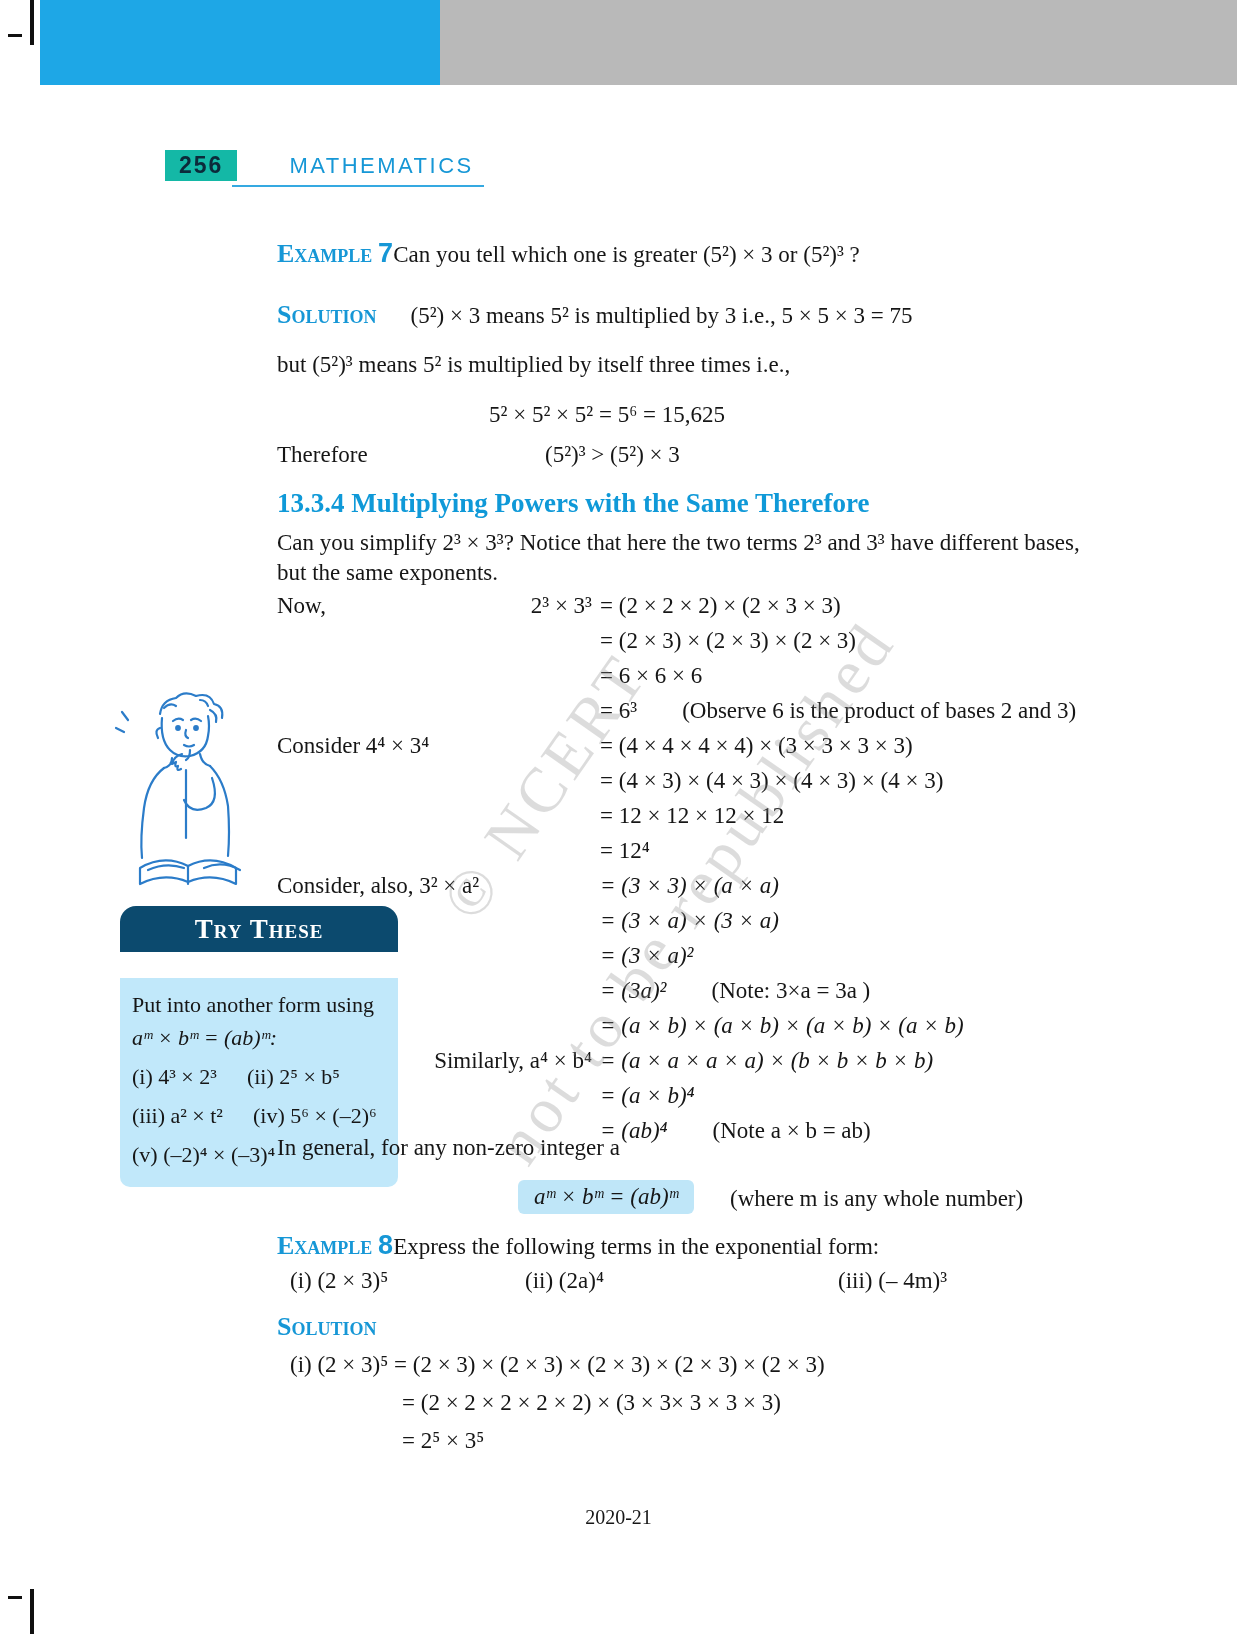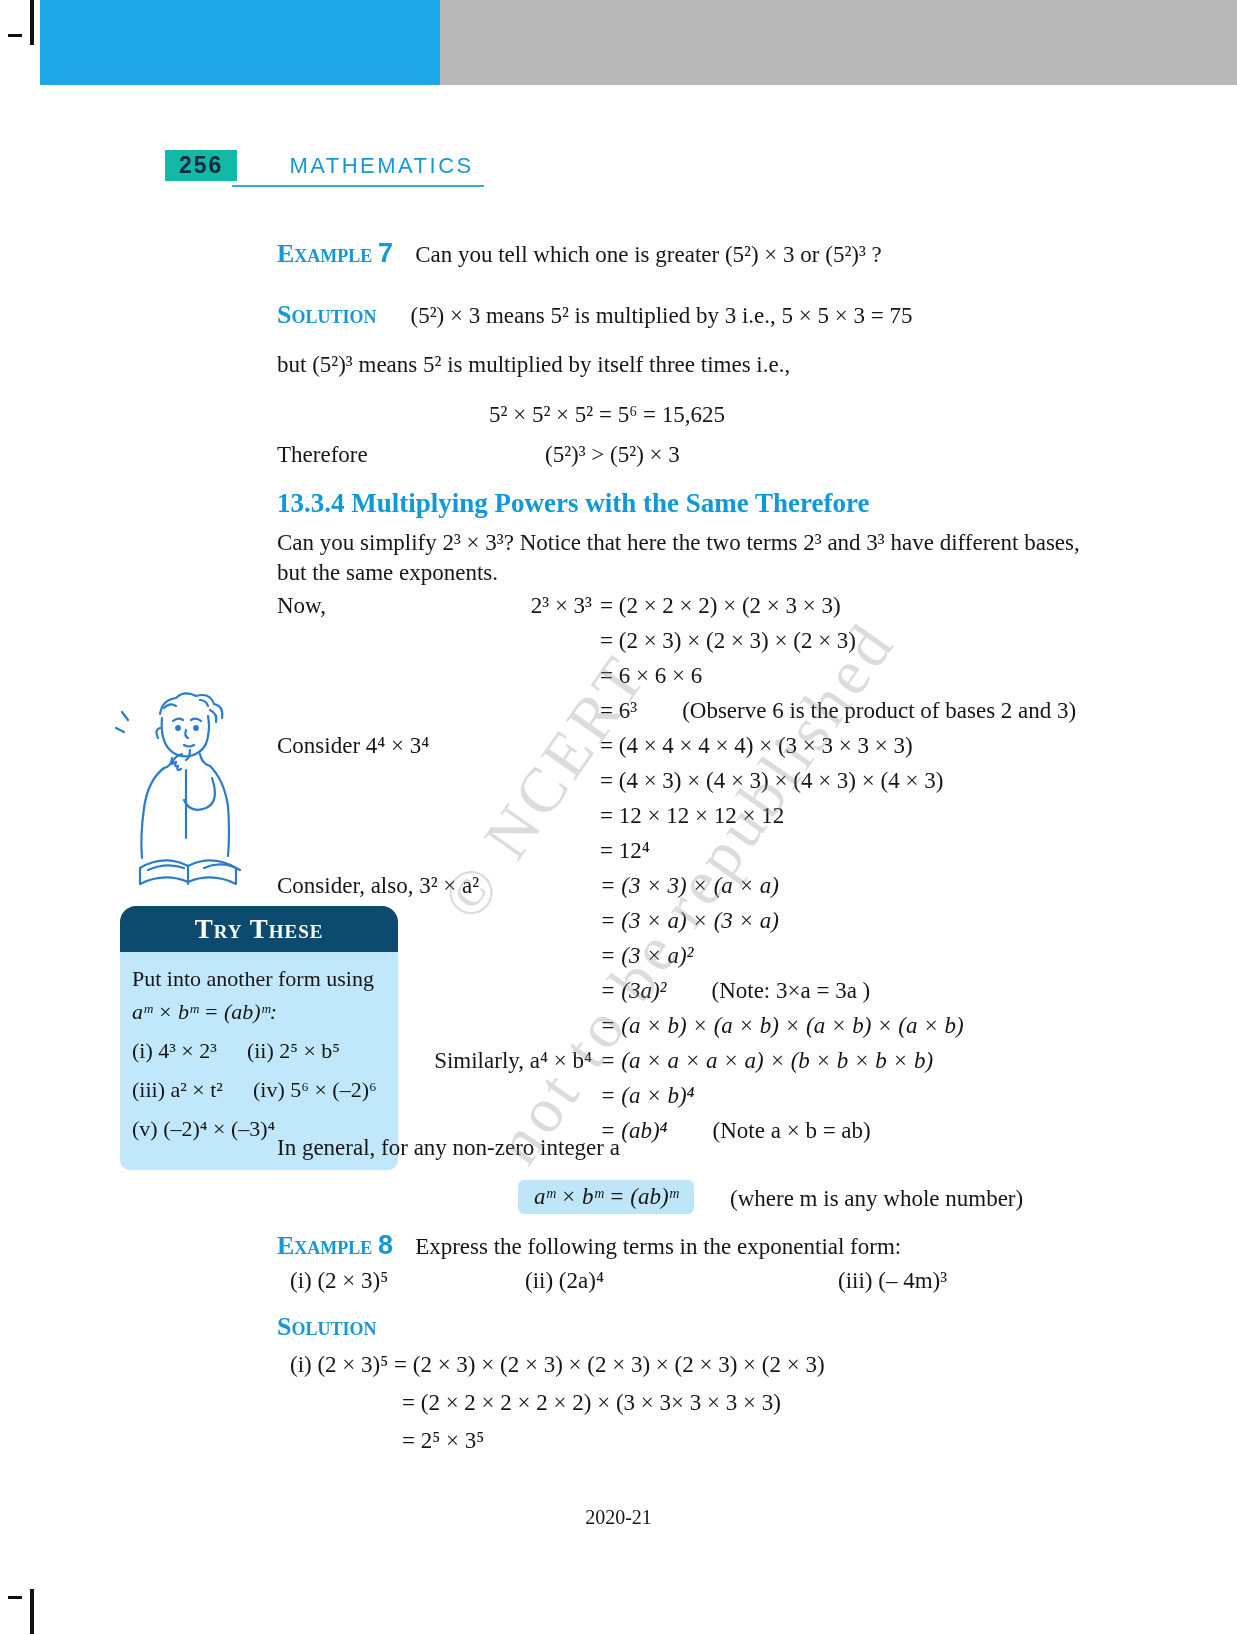--- a/index.html
+++ b/index.html
@@ -9,36 +9,36 @@
   .bar-blue {left:40px; top:0; width:400px; height:85px; background:#1ea7e6;}
   .bar-gray {left:440px; top:0; width:797px; height:85px; background:#b9b9b9;}
   .crop {background:#101010;}
   .header {left:165px; top:150px; display:flex; align-items:center; gap:52px;}
   .pagenum {background:#14b8a6; color:#0c2a3a; font-family:"Liberation Sans",sans-serif;
             font-weight:bold; font-size:23px; padding:2px 14px; letter-spacing:2px;}
   .htitle {font-family:"Liberation Sans",sans-serif; color:#1697d6; font-size:22px; letter-spacing:2.5px;}
   .hrule {left:232px; top:185px; width:252px; height:2px; background:#35a9e1;}
   .exlabel {color:#1697d6; font-weight:bold; font-variant:small-caps; font-size:26px;}
   .exnum {color:#1697d6; font-weight:bold; font-size:27px; font-family:"Liberation Sans",sans-serif;}
-  .lineflex {display:flex; gap:22px; align-items:baseline; white-space:nowrap;}
+  .lineflex {display:flex; align-items:baseline; white-space:nowrap;}
   .centered-eq {left:277px; top:402px; width:660px; text-align:center;}
   .sec-heading {color:#0f99d8; font-weight:bold; font-size:27px; white-space:nowrap;}
   .para {line-height:30px;}
   .work {left:277px; top:588px;}
   .wrow {display:flex; height:35px; line-height:35px; white-space:nowrap;}
   .wl {width:323px; min-width:323px; display:flex; justify-content:space-between; padding-right:8px; box-sizing:border-box;}
   .lhs {margin-left:auto;}
   .note {margin-left:45px;}
   .ital {font-style:italic;}
   .try {left:120px; top:906px; width:278px;}
   .try-head {background:#0c4a6e; color:#ffffff; height:46px; line-height:46px; text-align:center;
              font-variant:small-caps; font-weight:bold; font-size:27px; letter-spacing:1px;
              border-radius:16px 16px 0 0;}
-  .try-body {background:#c1e8fa; padding:10px 12px 25px; font-size:22px; line-height:1.5;
-             border-radius:0 0 10px 10px;}
+  .try-body {background:#c1e8fa; padding:10px 12px 16px; font-size:22px; line-height:1.5;
+             border-radius:0 0 10px 10px;margin-top:26px;}
   .try-row {display:flex; gap:30px; margin-top:6px; white-space:nowrap;}
   .formula-box {left:518px; top:1180px; background:#bfe6f8; padding:4px 16px; border-radius:6px;
                 font-style:italic; font-size:23px; white-space:nowrap;}
   .where-note {left:730px; top:1186px; white-space:nowrap;}
   .footer {left:0; top:1506px; width:1237px; text-align:center; font-size:20px;}
   .watermark {left:240px; top:520px; width:760px; height:640px; transform:rotate(-55deg);
               display:flex; flex-direction:column; justify-content:center; align-items:center; gap:110px;
               color:#8f8f8f; opacity:0.30; font-size:64px; letter-spacing:5px; pointer-events:none; white-space:nowrap;}
   .illus svg {display:block;}
 </style>

